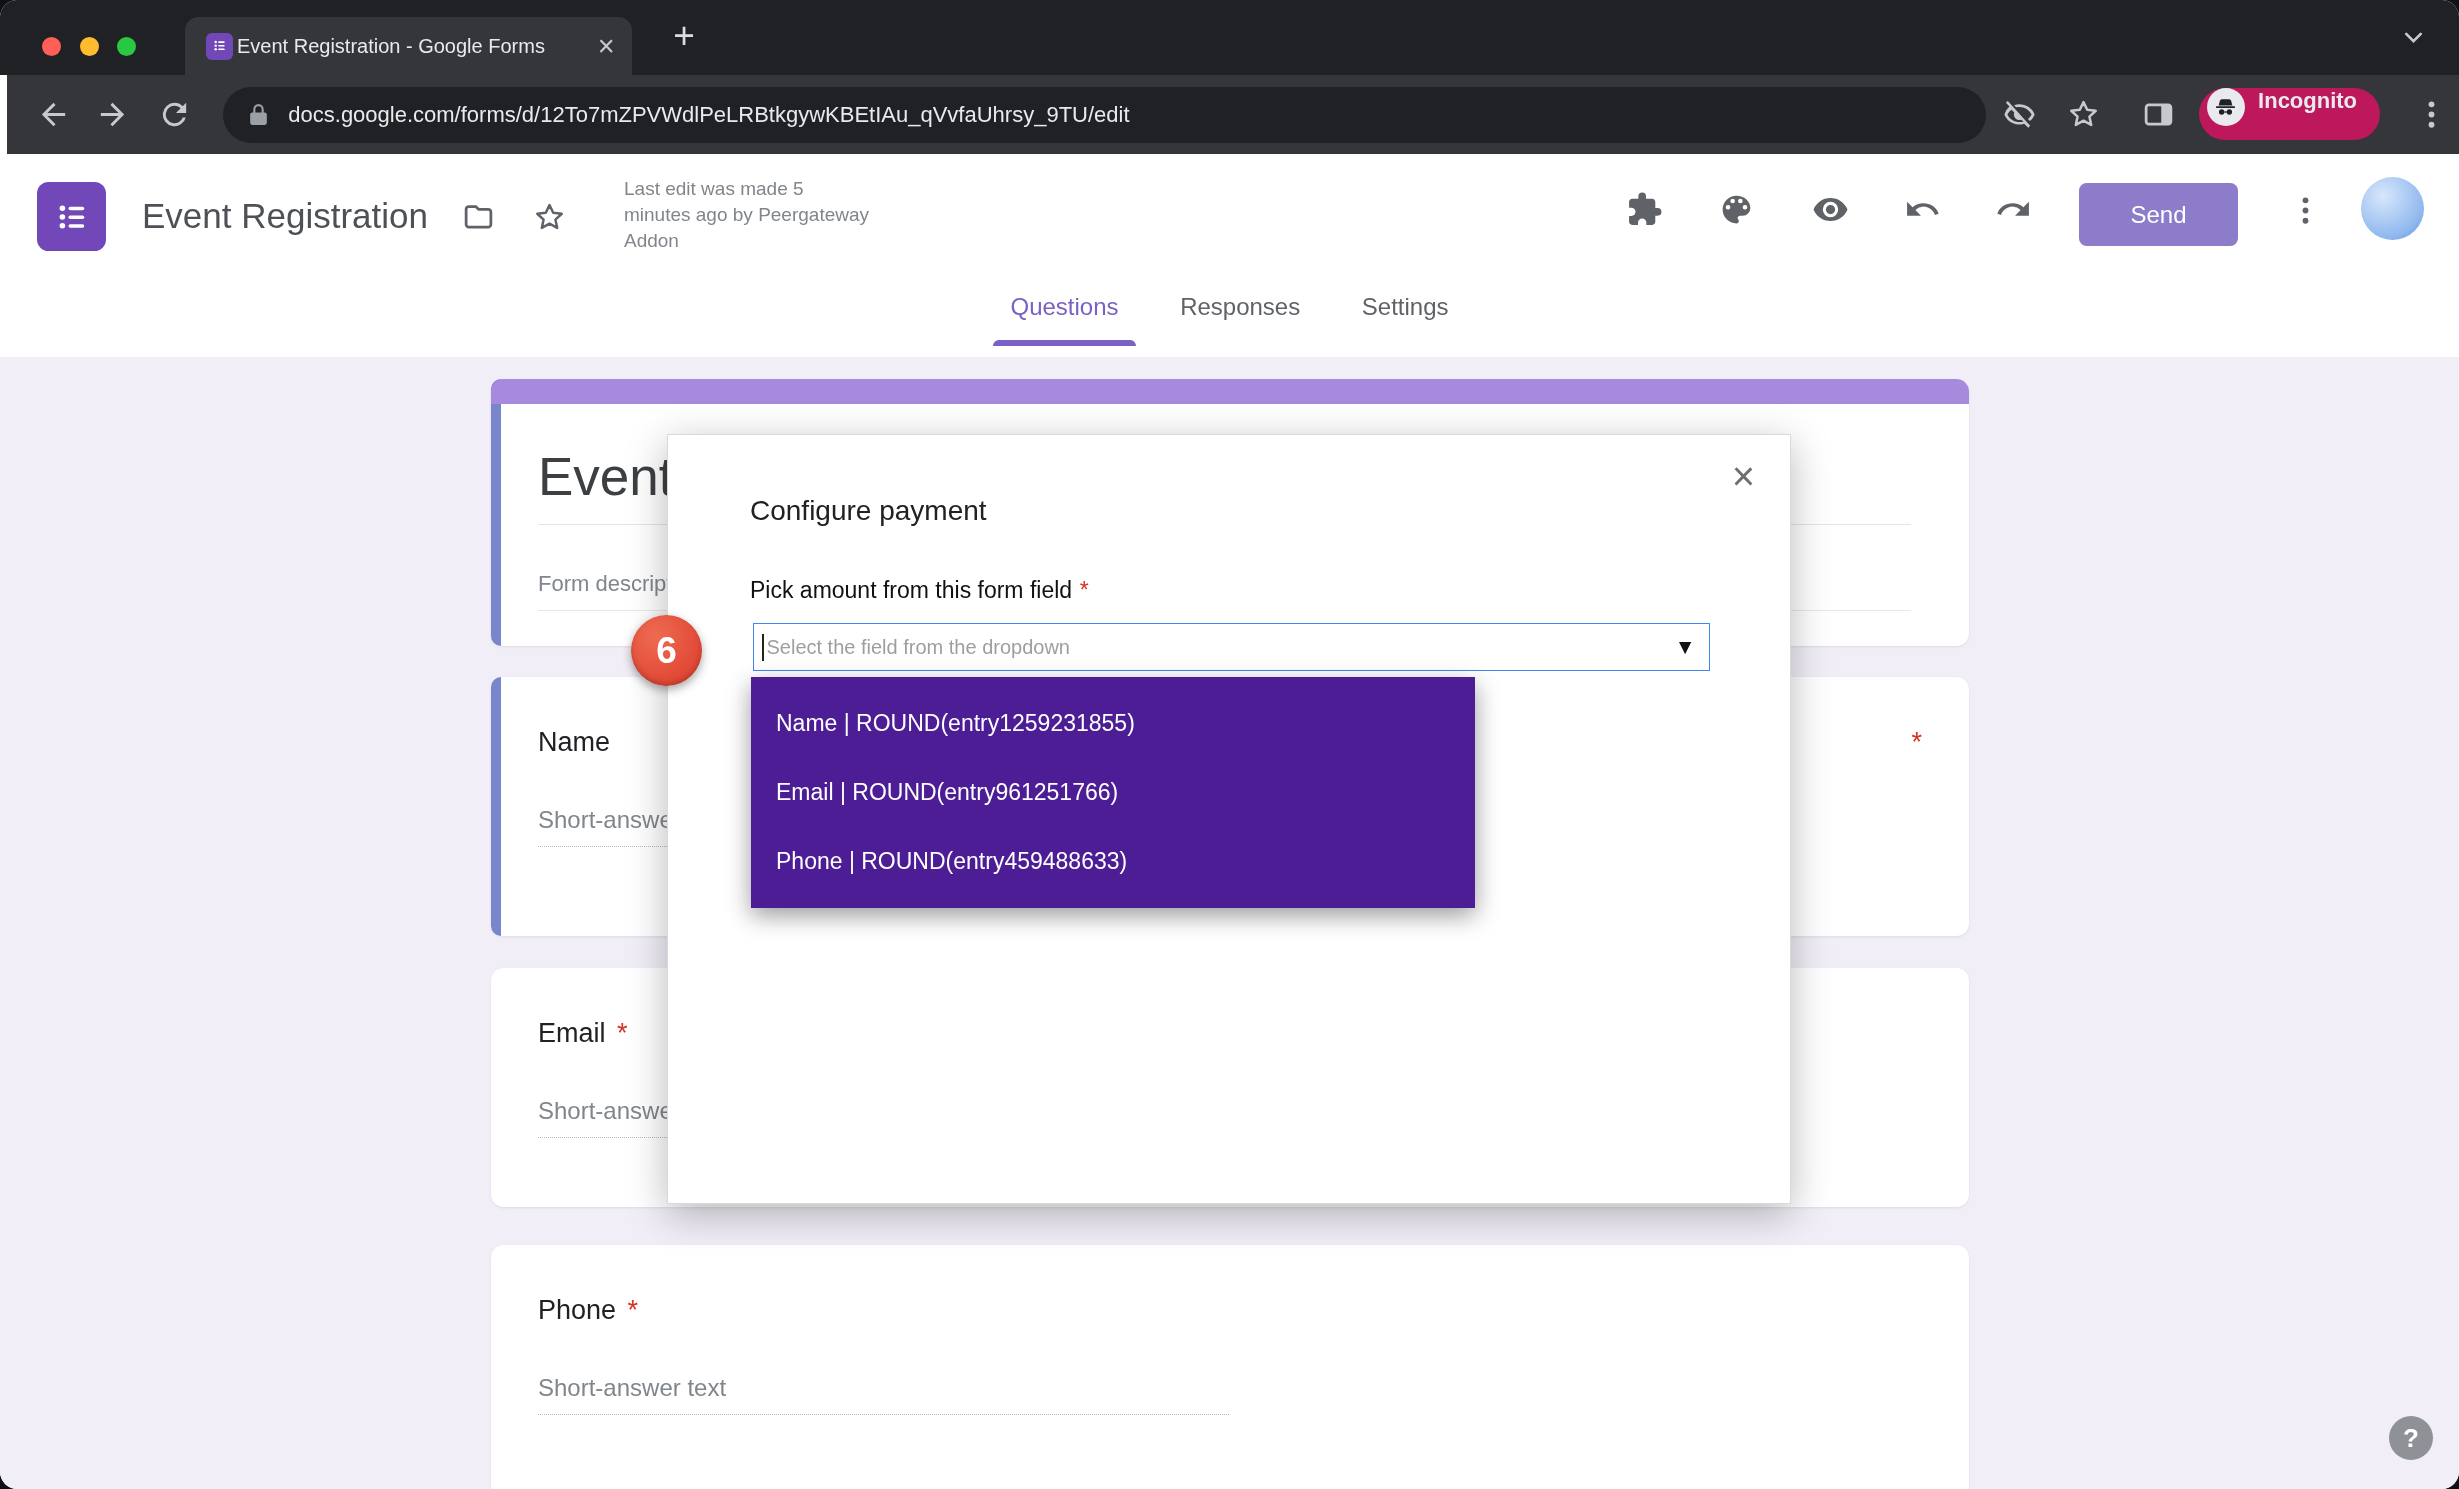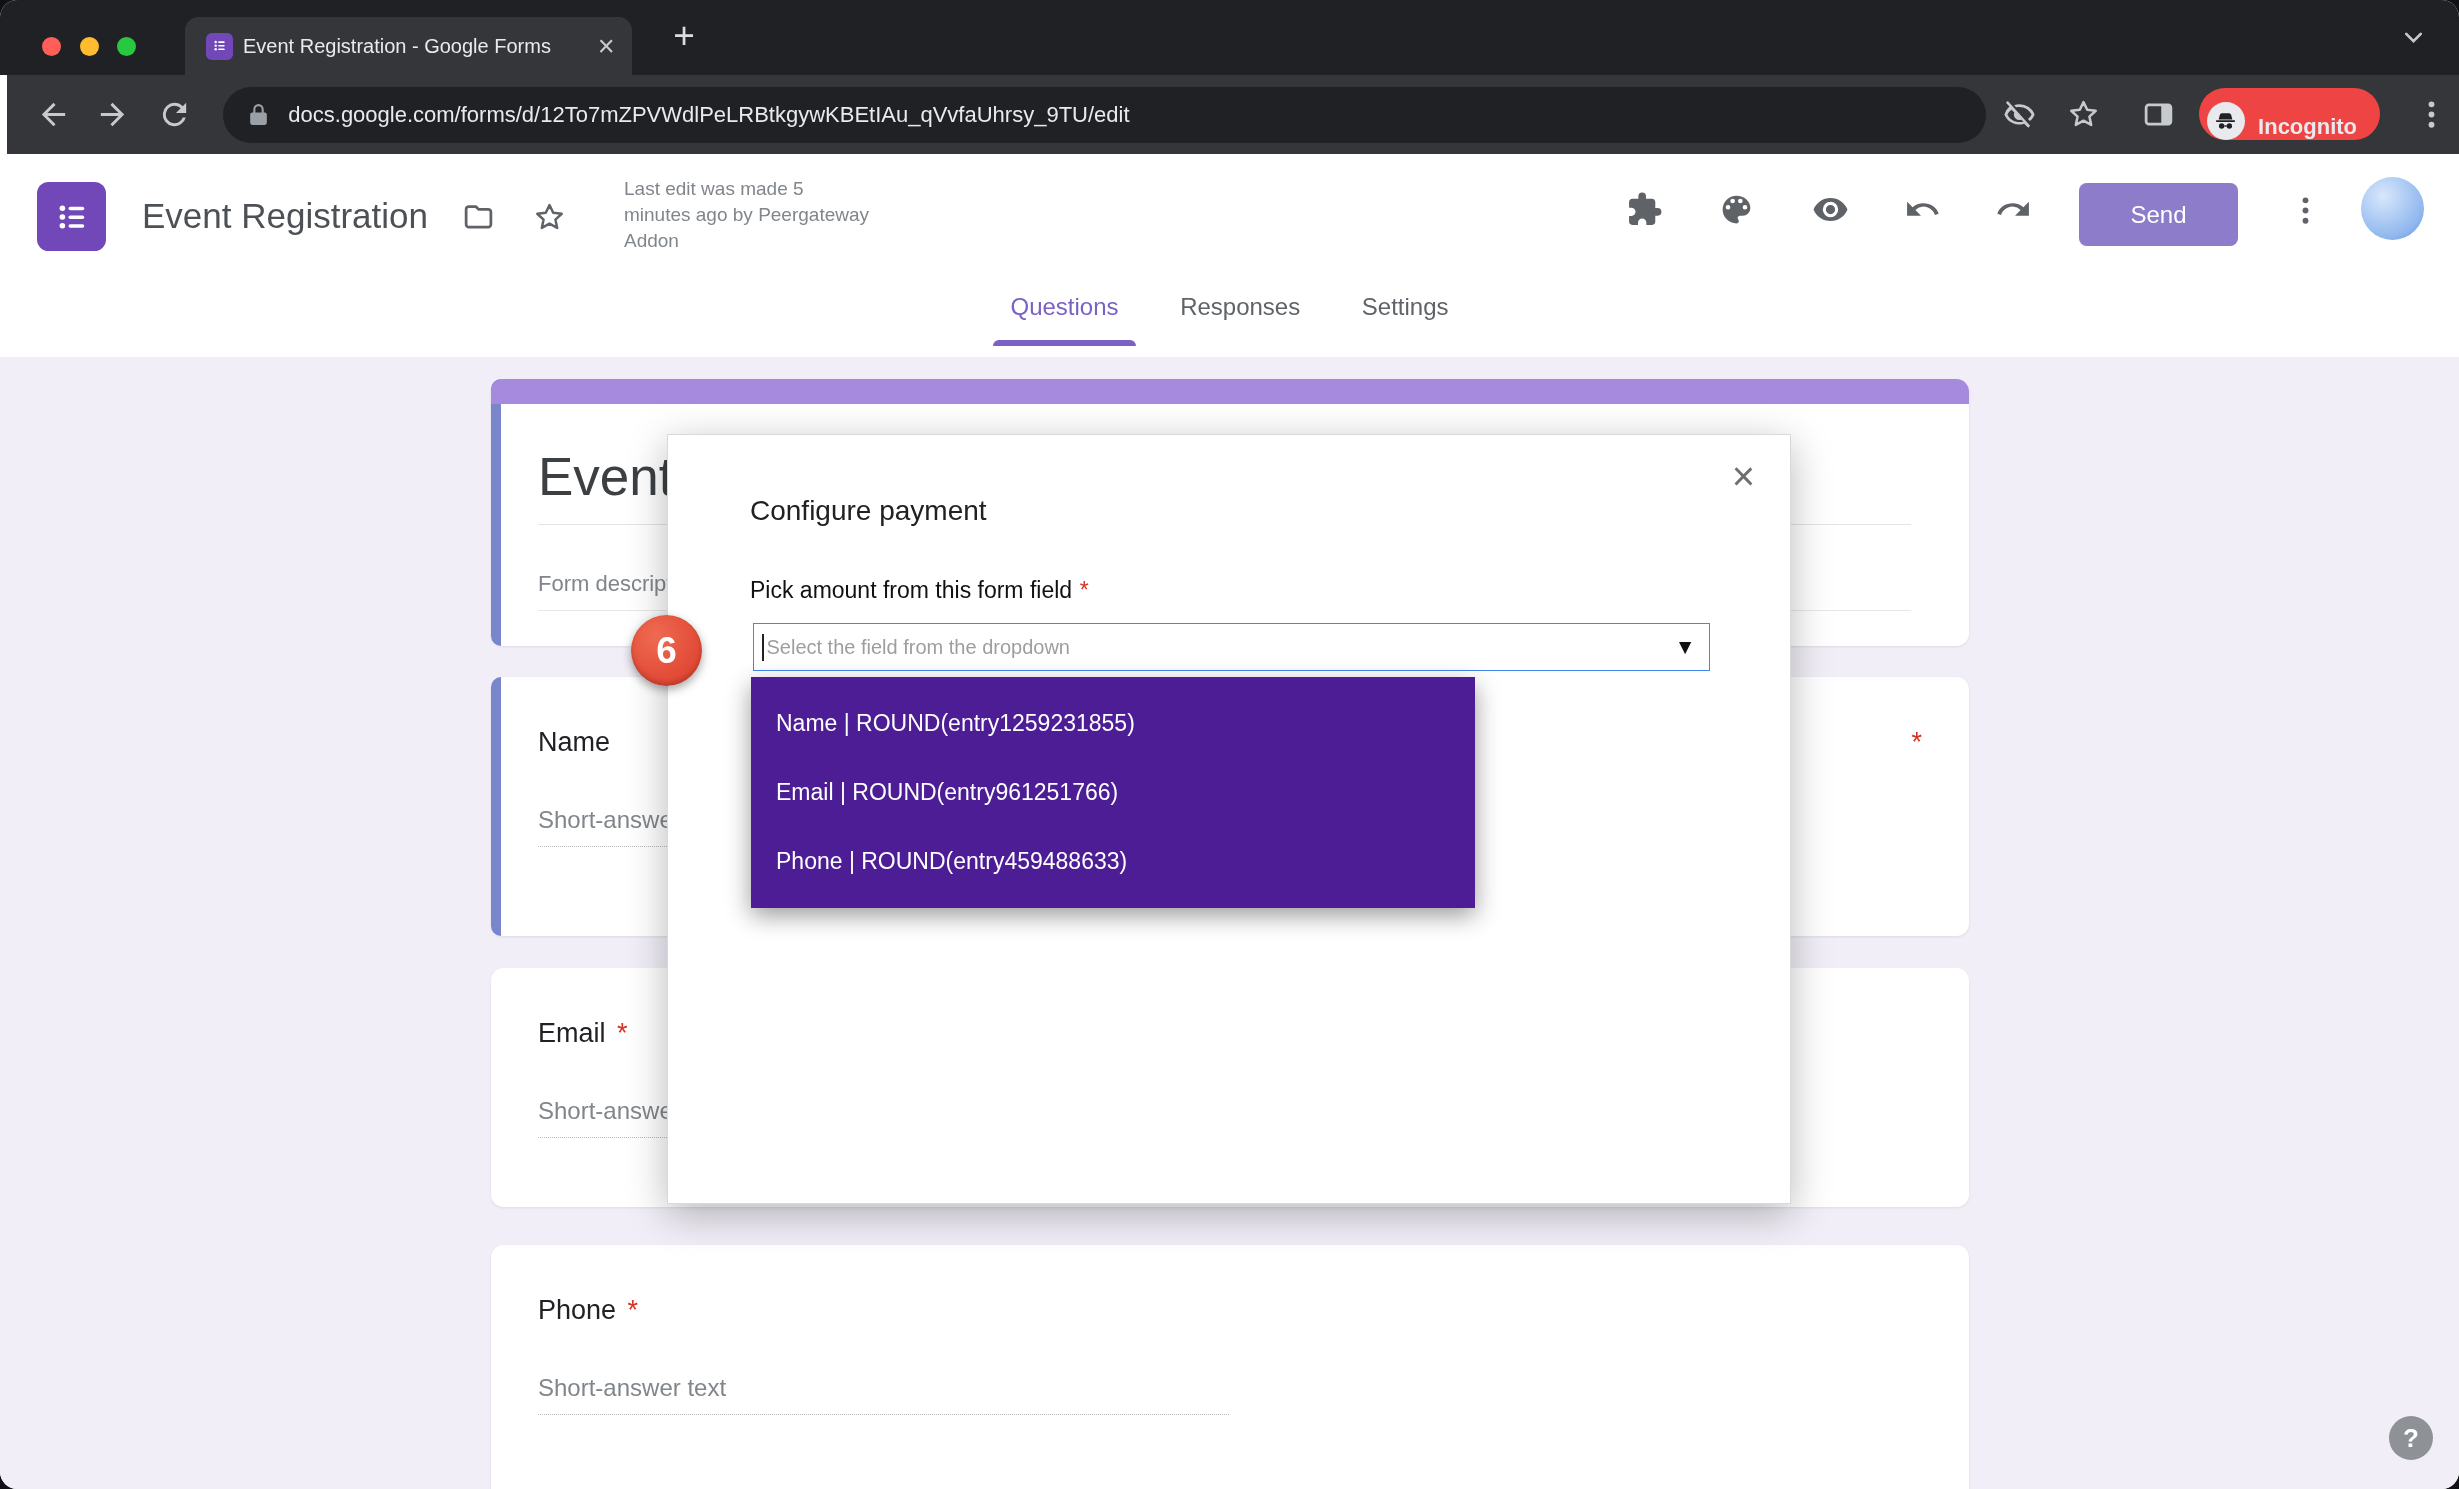--- a/index.html
+++ b/index.html
@@ -8,33 +8,33 @@
   .window { position:relative; width:2459px; height:1489px; background:#fff; overflow:hidden; border-radius:17.3px; }
 
   
   .tabstrip { position:absolute; top:0; left:0; right:0; height:75px; background:#202124; }
   .tlight { position:absolute; top:37px; width:19px; height:19px; border-radius:50%; }
   .tl-close { left:42px; background:#ff5f57; }
   .tl-min { left:80px; background:#febc2e; }
   .tl-max { left:117px; background:#28c840; }
   .tab { position:absolute; left:185px; bottom:0; width:447px; height:58px; background:#35363a; border-radius:13.4px 13.4px 0 0; display:flex; align-items:center; padding:0 17.3px 0 21px; }
   .tab-favicon { width:27px; height:27px; border-radius:5.8px; background:#7248b9; display:flex; align-items:center; justify-content:center; flex:0 0 auto; }
-  .tab-title { color:#e8eaed; font-size:20px; margin-left:10px; white-space:nowrap; overflow:hidden; flex:1 1 auto; }
+  .tab-title { color:#e8eaed; font-size:20px; margin-left:4px; white-space:nowrap; overflow:hidden; flex:1 1 auto; }
   .tab-close { color:#c7cacd; font-size:29px; line-height:29px; margin-left:9.6px; flex:0 0 auto; cursor:default; }
   .newtab { position:absolute; left:663px; top:15.4px; color:#dadce0; font-size:37px; line-height:42px; width:42px; text-align:center; }
   .tabstrip-chevron { position:absolute; right:31px; top:23px; color:#c7cacd; }
 
   
   .toolbar { position:absolute; top:75px; left:0; right:0; height:79px; background:#35363a;margin-left:7px; }
   .navbtn { position:absolute; top:22px; width:35px; height:35px; color:#c7cacd; }
   .urlbar { position:absolute; left:216px; top:11.5px; width:1763px; height:56px; border-radius:28px; background:#202124; display:flex; align-items:center; padding:0 23px; }
   .lock-icon { color:#9aa0a6; margin-right:17.3px; display:flex; }
   .url-text { color:#e8eaed; font-size:22px; white-space:nowrap; overflow:hidden; }
   .tb-icon { position:absolute; top:23px; width:33px; height:33px; color:#c7cacd; }
-  .incognito-pill { position:absolute; left:2192px; top:13.4px; height:52px; border-radius:26px; background:#ef4444; display:flex; align-items:flex-end; padding:0 23px 0 7.7px; }
+  .incognito-pill { position:absolute; left:2192px; top:13.4px; height:52px; border-radius:26px; background:#be185d; display:flex; align-items:flex-start; padding:0 23px 0 7.7px; }
   .spy-circle { width:38px; height:38px; border-radius:50%; background:#e8eaed; display:flex; align-items:center; justify-content:center; color:#202124; margin-right:13.4px; }
   .incognito-label { color:#e8eaed; font-size:22px; font-weight:bold; }
   .menu-dots { position:absolute; left:2407px; top:22px; width:35px; height:35px; color:#c7cacd; }
 
   
   .appheader { position:absolute; top:154px; left:0; right:0; height:204px; background:#fff; border-bottom:1px solid #dadce0; }
   .forms-appicon { position:absolute; left:37px; top:28px; width:69px; height:69px; border-radius:11.5px; background:#7248b9; display:flex; align-items:center; justify-content:center; color:#fff; }
   .form-title { position:absolute; left:142px; top:42px; font-size:35px; color:#4d5156; white-space:nowrap; }
   .hdr-small-icon { position:absolute; top:47px; width:33px; height:33px; color:#5f6368; }
   .last-edit { position:absolute; left:624px; top:22px; width:248px; font-size:19px; line-height:26px; color:#80868b; }

